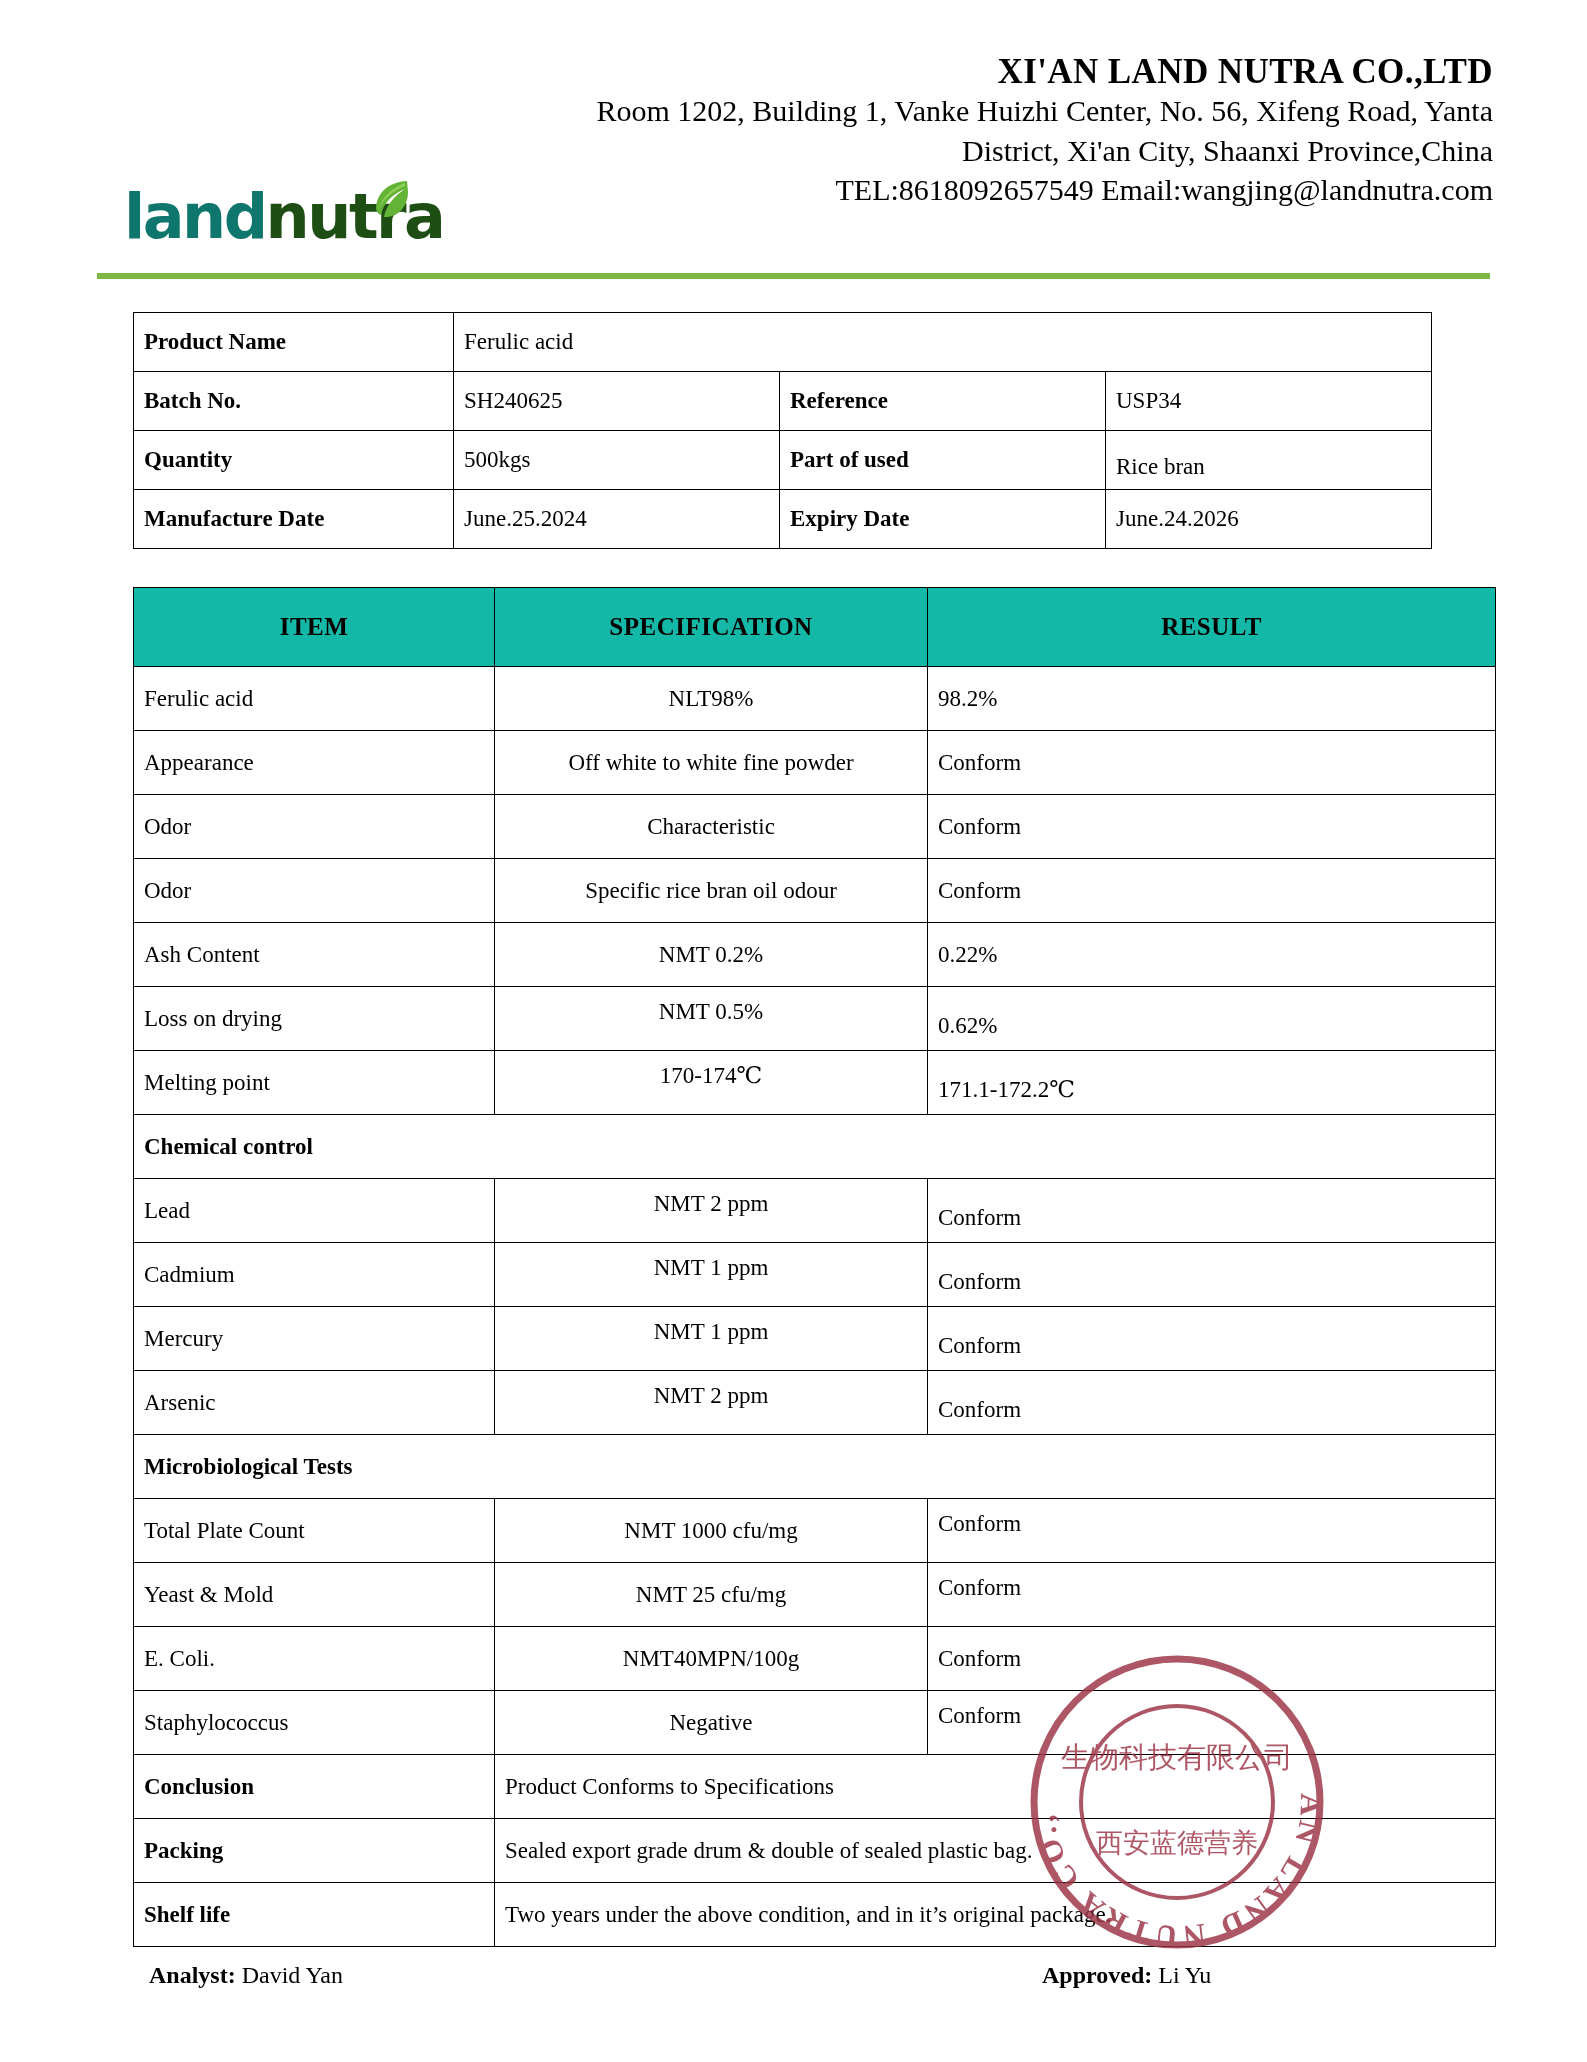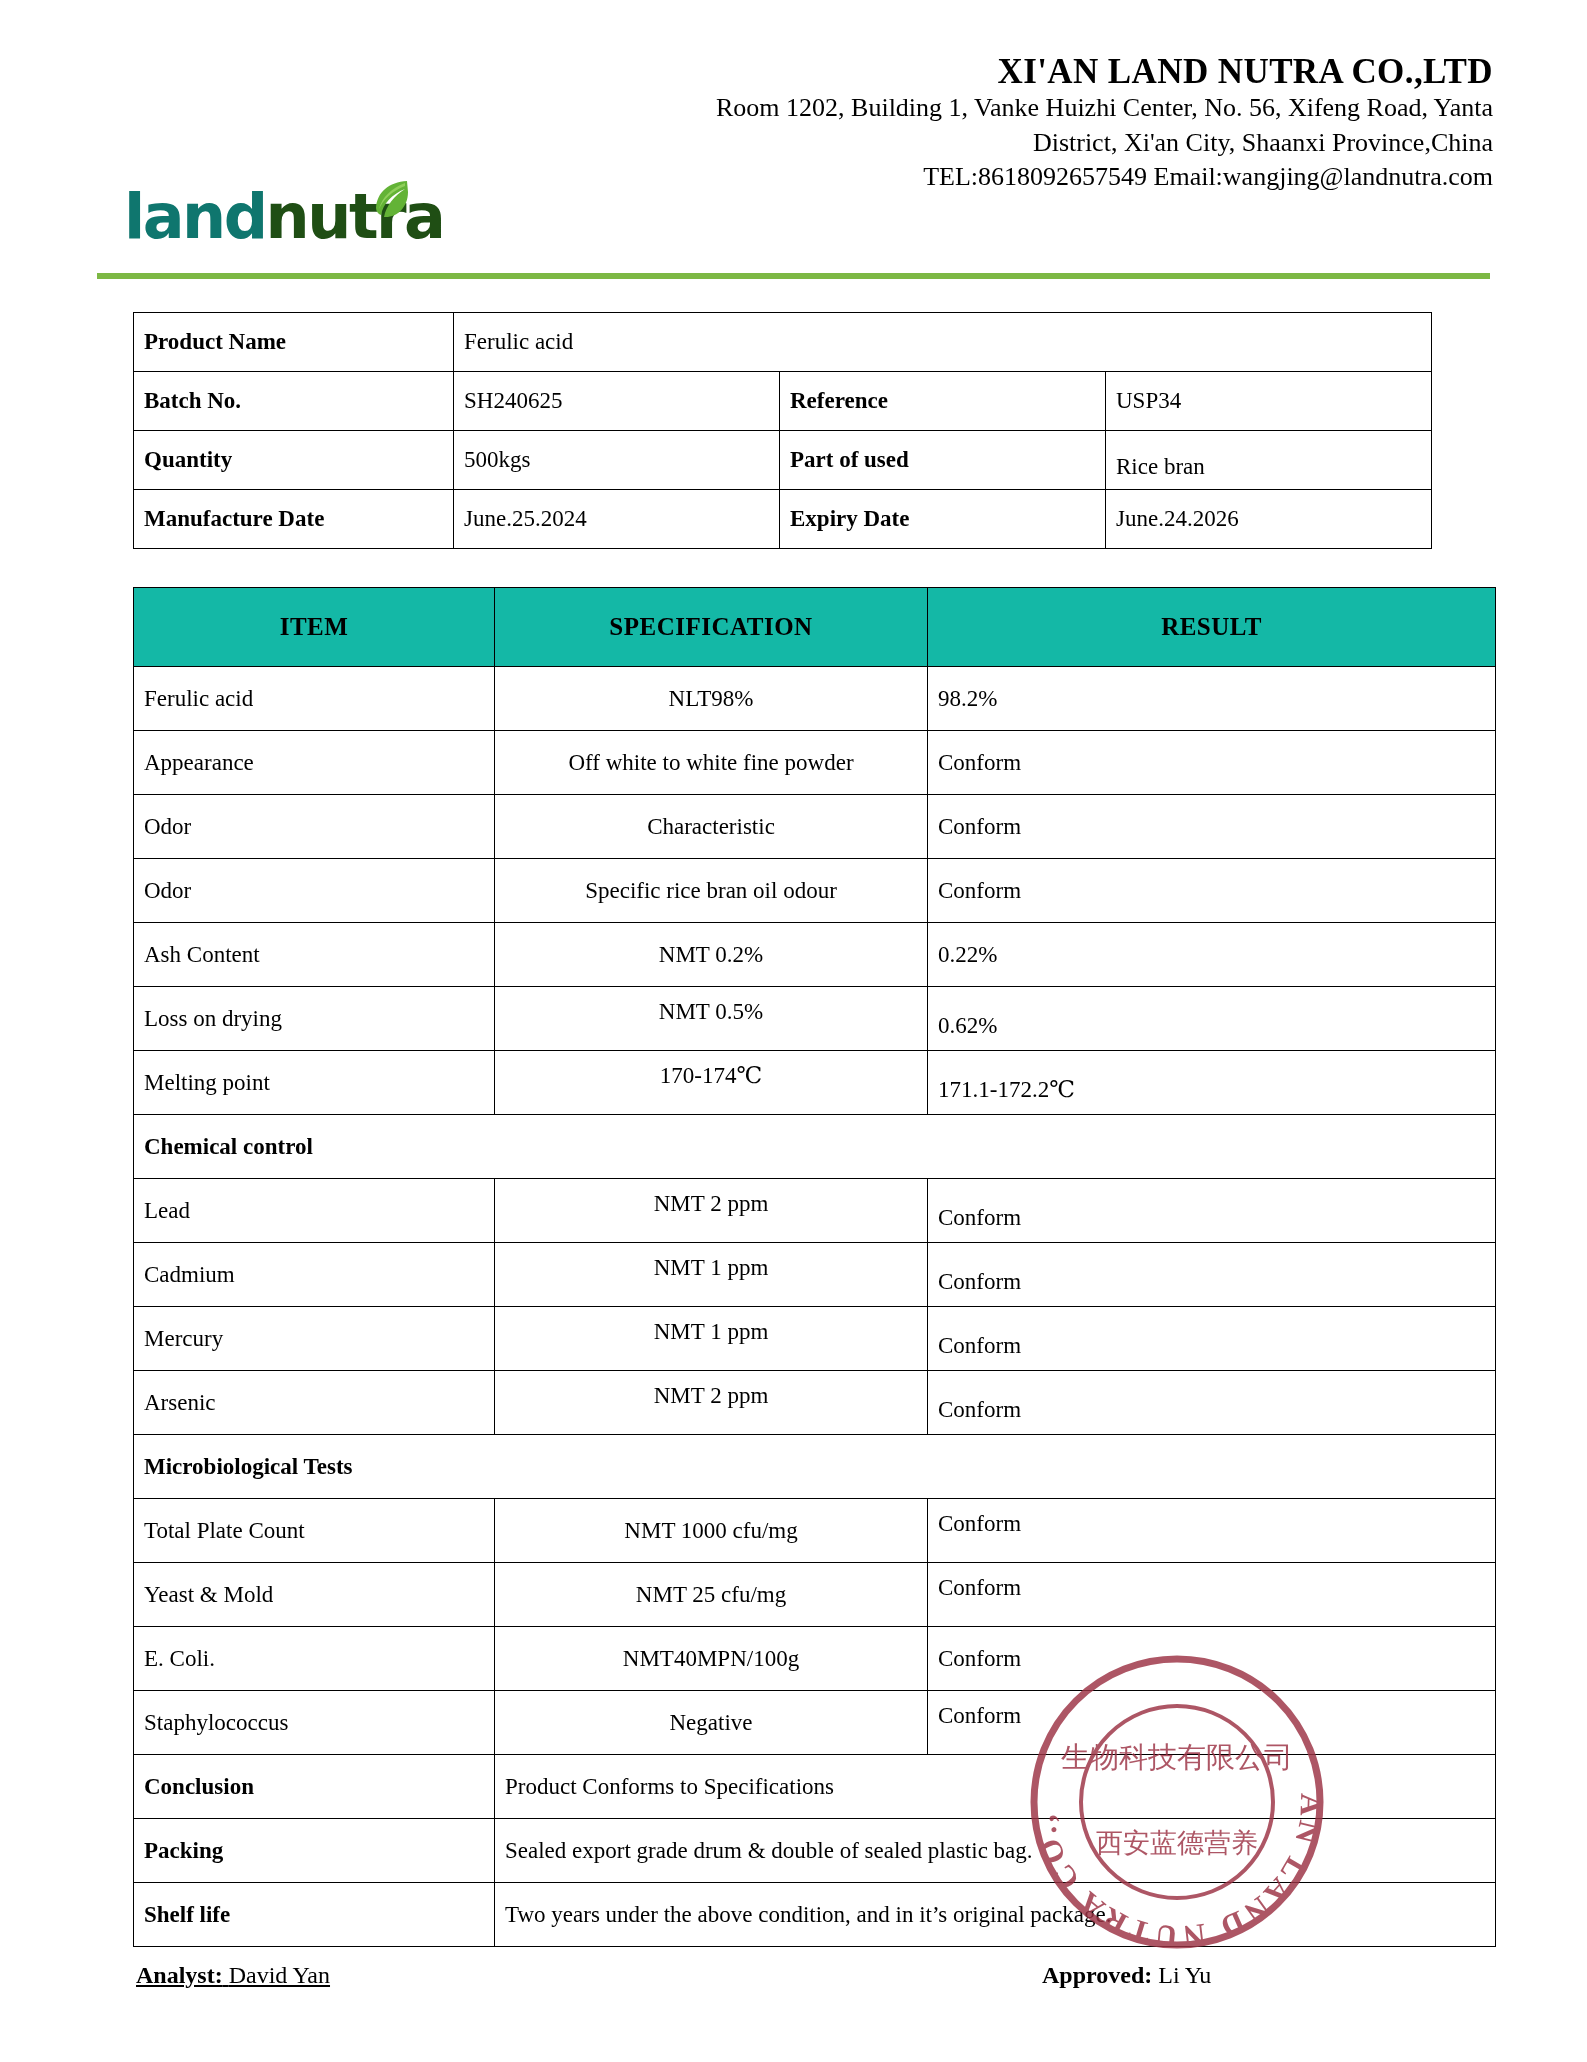--- a/index.html
+++ b/index.html
@@ -32,21 +32,21 @@
     text-align: right;
   }
   #company-name {
     font-size: 35px;
     font-weight: bold;
     letter-spacing: 0.4px;
     line-height: 1.12;
     white-space: nowrap;
   }
   .addr-line {
-    font-size: 26px;
+    font-size: 30px;
     line-height: 1.32;
     white-space: nowrap;
   }
 
   
   #logo {
     position: absolute;
     left: 124px;
     top: 186px;
     width: 350px;
@@ -136,21 +136,21 @@
     top: 1962px;
     width: 1299px;
     height: 46px;
   }
   #analyst, #approved {
     position: absolute;
     top: 0;
     font-size: 24px;
     white-space: nowrap;
   }
-  #analyst  { left: 3px; text-decoration: underline; }
+  #analyst  { left: 16px; }
   #approved { left: 909px; }
   .sig-label { font-weight: bold; }
 
   
   #stamp {
     position: absolute;
     left: 1022px;
     top: 1647px;
     width: 310px;
     height: 310px;

